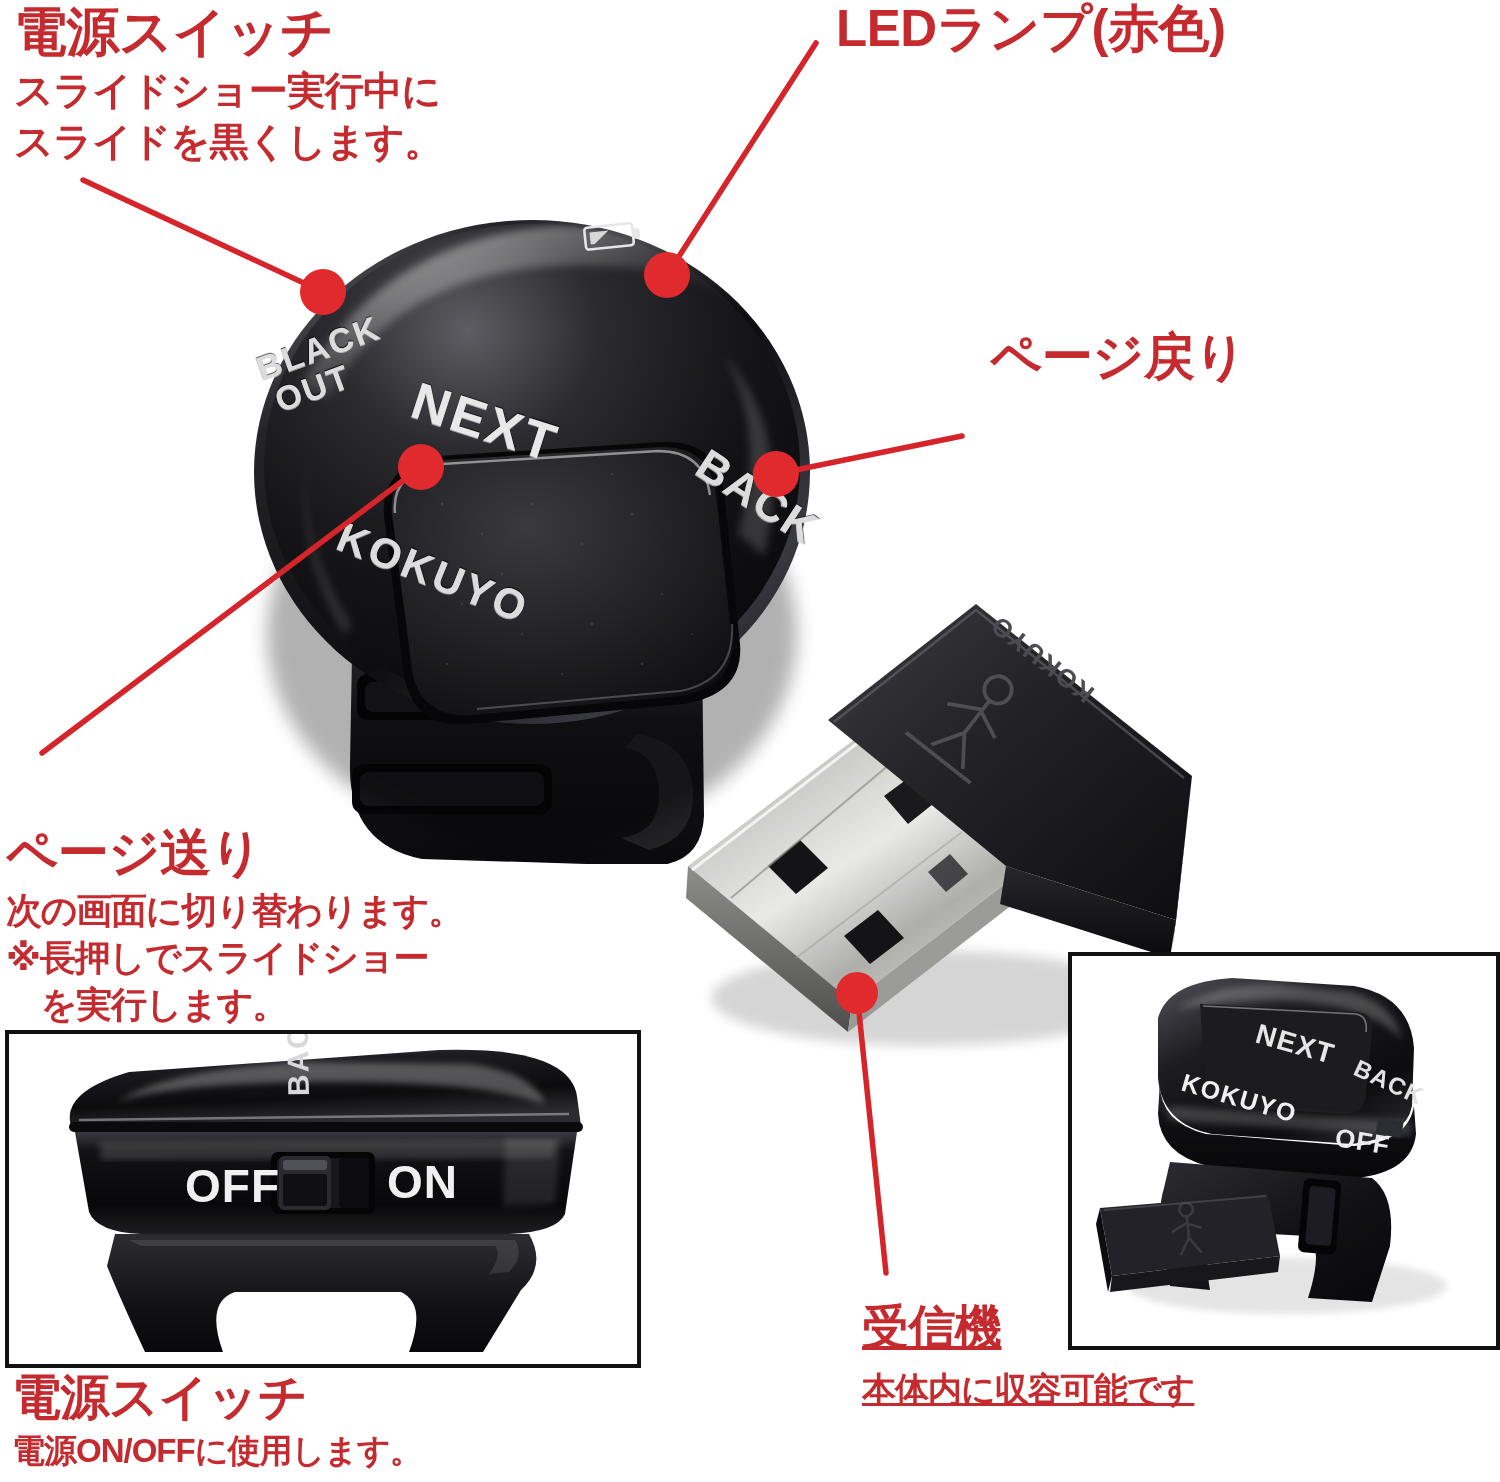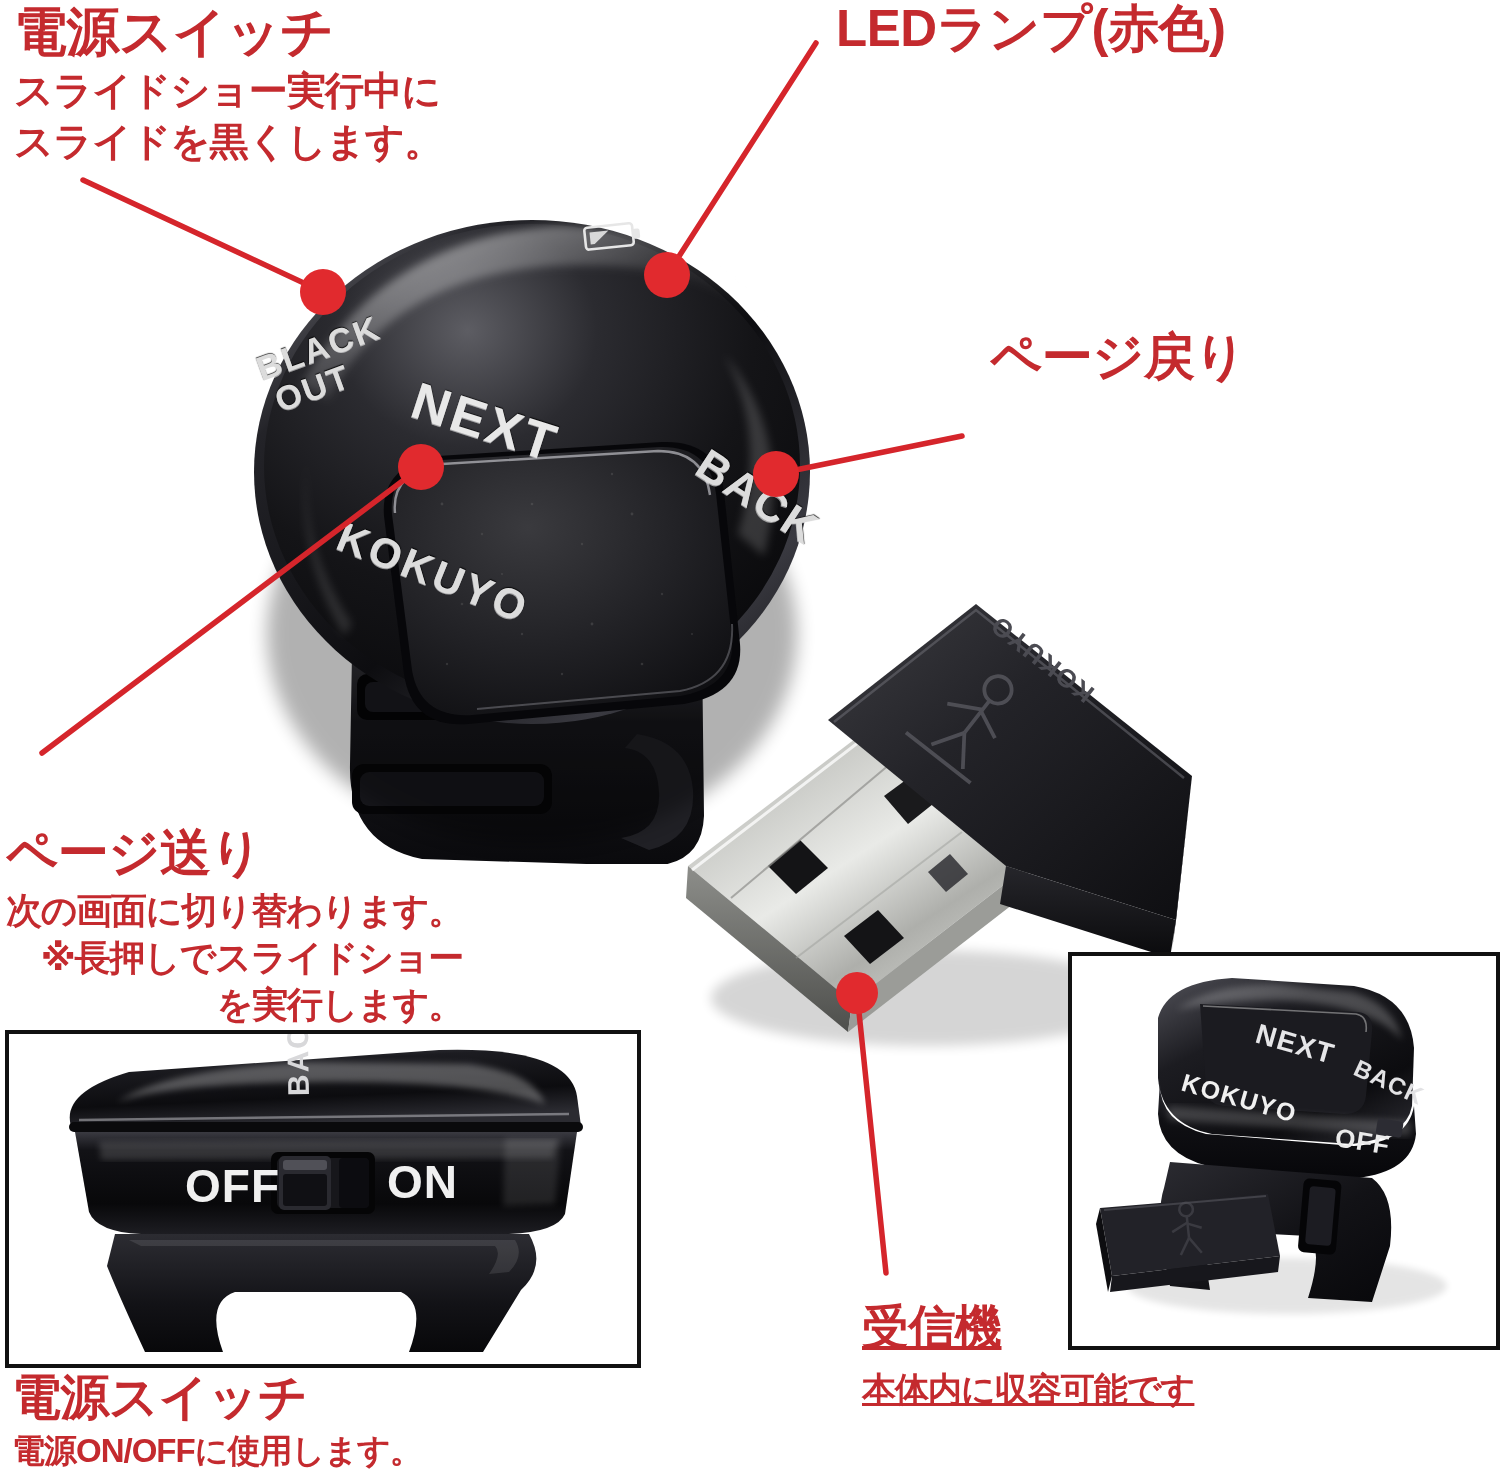--- a/index.html
+++ b/index.html
@@ -32,21 +32,21 @@
   #ann-led{left:836px;top:2px;}
   #ann-led .ttl{font-size:51px;}
   #ann-led .body{font-size:37px;margin-top:6px;}
 
   #ann-back{left:990px;top:330px;}
   #ann-back .ttl{font-size:51px;}
   #ann-back .body{font-size:35px;margin-top:8px;letter-spacing:-1.4px;}
 
   #ann-next{left:6px;top:786px;margin-top:40px;}
   #ann-next .ttl{font-size:51px;}
-  #ann-next .body{font-size:36px;margin-top:8px;letter-spacing:-1.3px;text-align:right;}
+  #ann-next .body{font-size:36px;margin-top:8px;letter-spacing:-1.3px;}
 
   #ann-power{left:12px;top:1372px;}
   #ann-power .ttl{font-size:49px;}
   #ann-power .body{font-size:33px;margin-top:6px;letter-spacing:-1px;}
 
   #ann-receiver{left:862px;top:1302px;text-decoration:underline;}
   #ann-receiver .ttl{font-size:47px;}
   #ann-receiver .body{font-size:34px;margin-top:15px;letter-spacing:-1px;}
 
   

